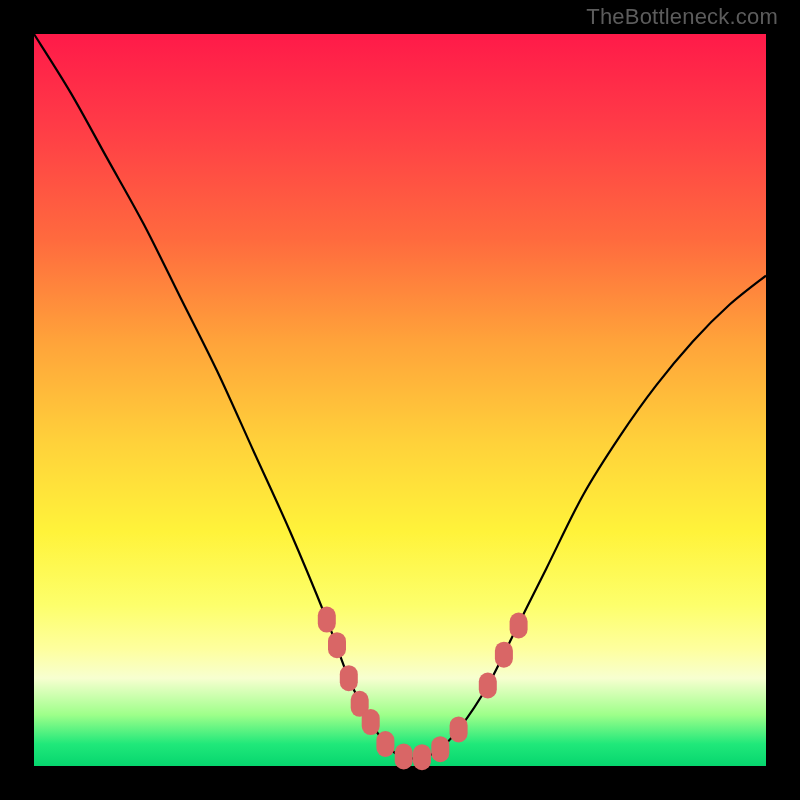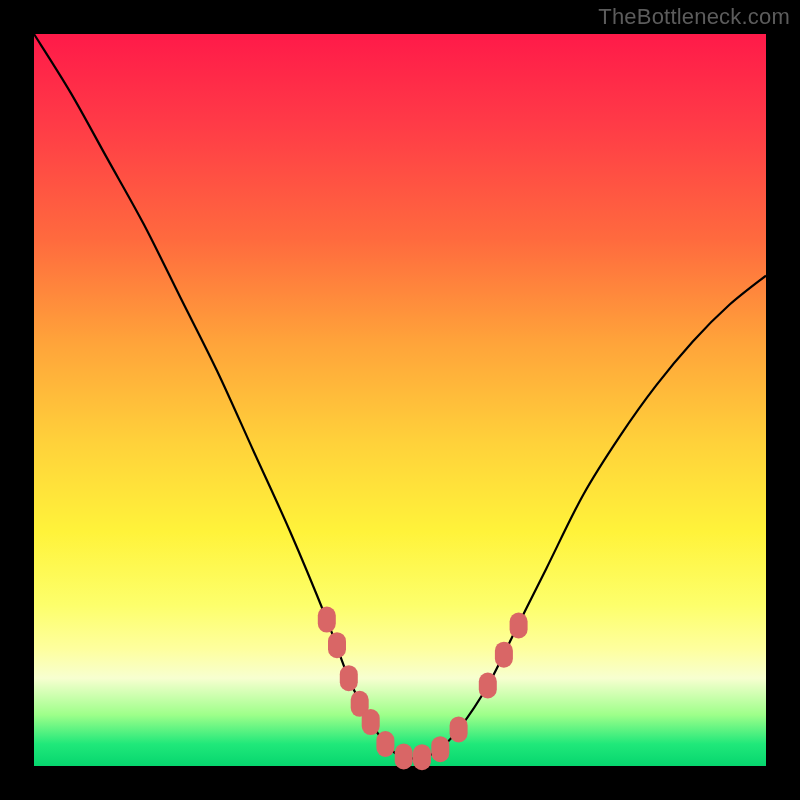--- a/index.html
+++ b/index.html
@@ -37,21 +37,21 @@
       #feff9e 84%,
       #f7ffd0 88%,
       #9eff8a 93%,
       #20e87a 97%,
       #06d66e 100%
     );
   }
   .watermark {
     position: absolute;
     top: 4px;
-    right: 10px;
+    right: 22px;
     font-family: Arial, Helvetica, sans-serif;
     font-size: 22px;
     color: #5c5c5c;
     letter-spacing: 0.2px;
     user-select: none;
   }
   svg.curve {
     position: absolute;
     left: 0;
     top: 0;

